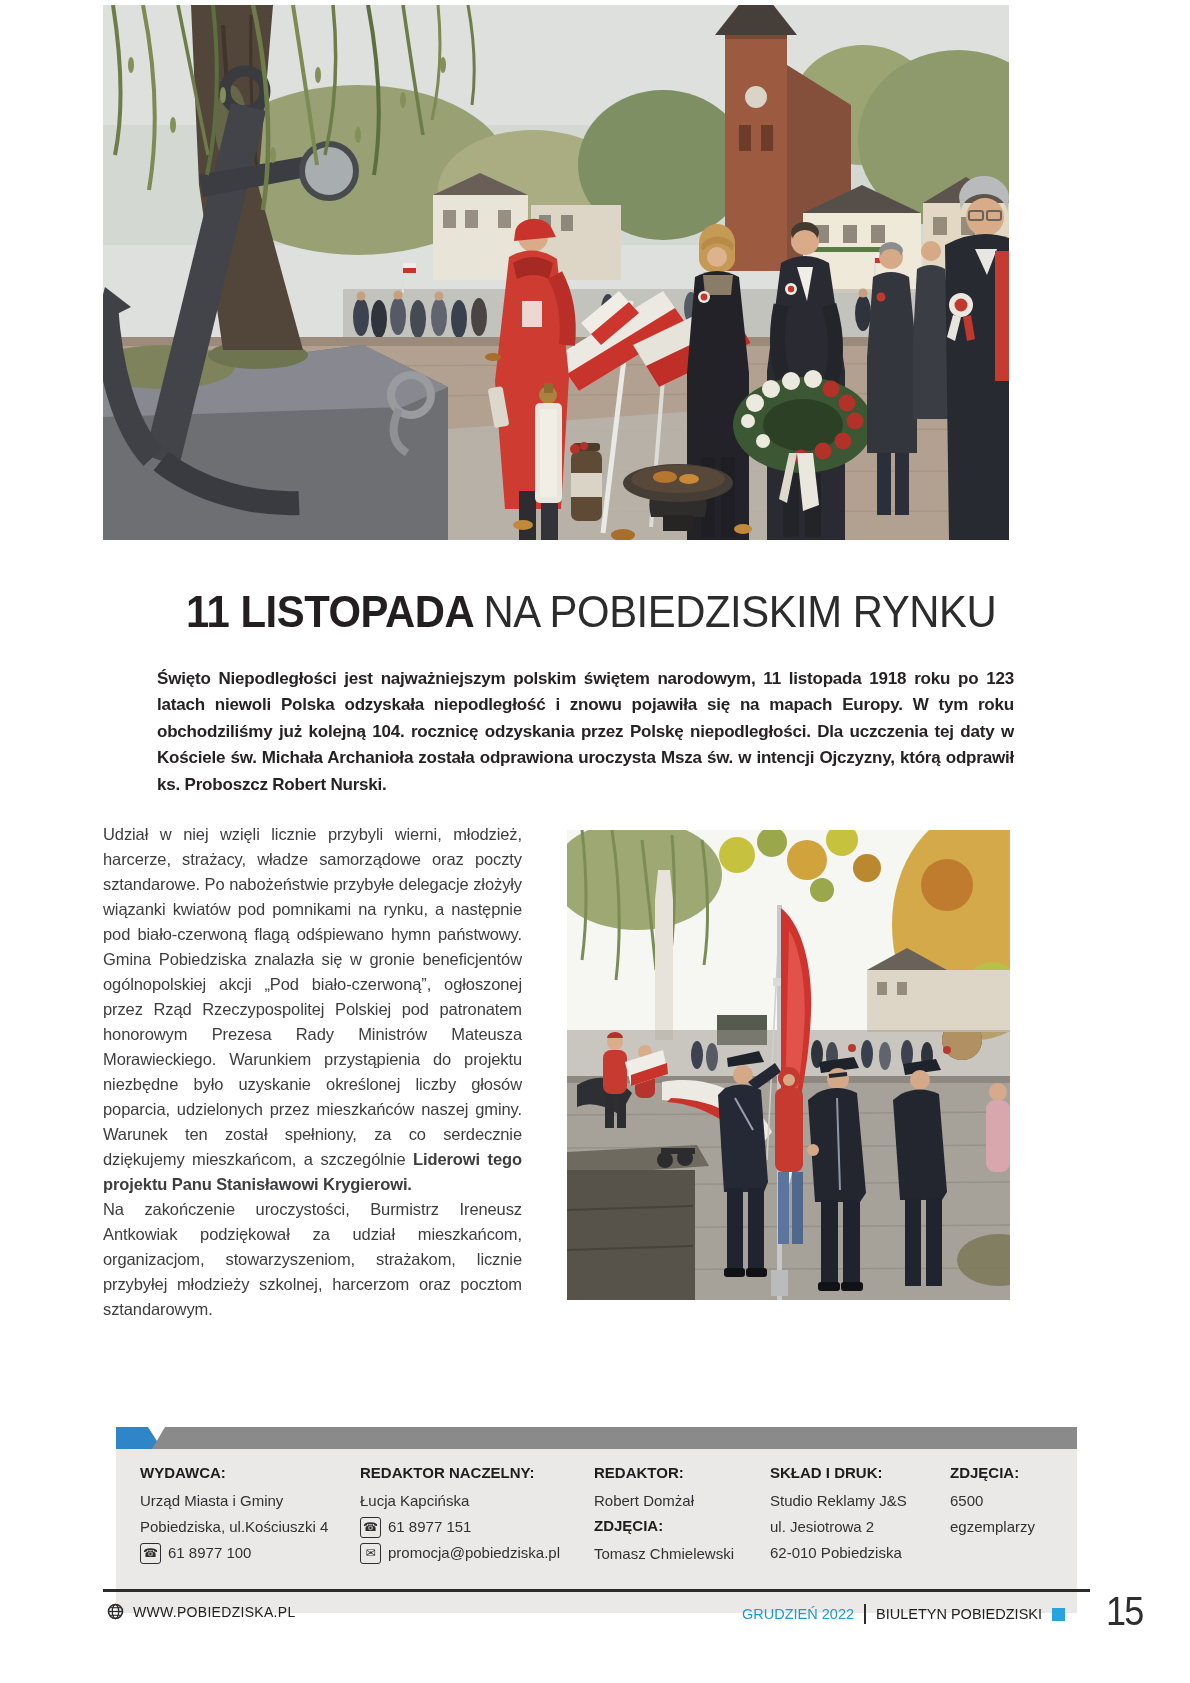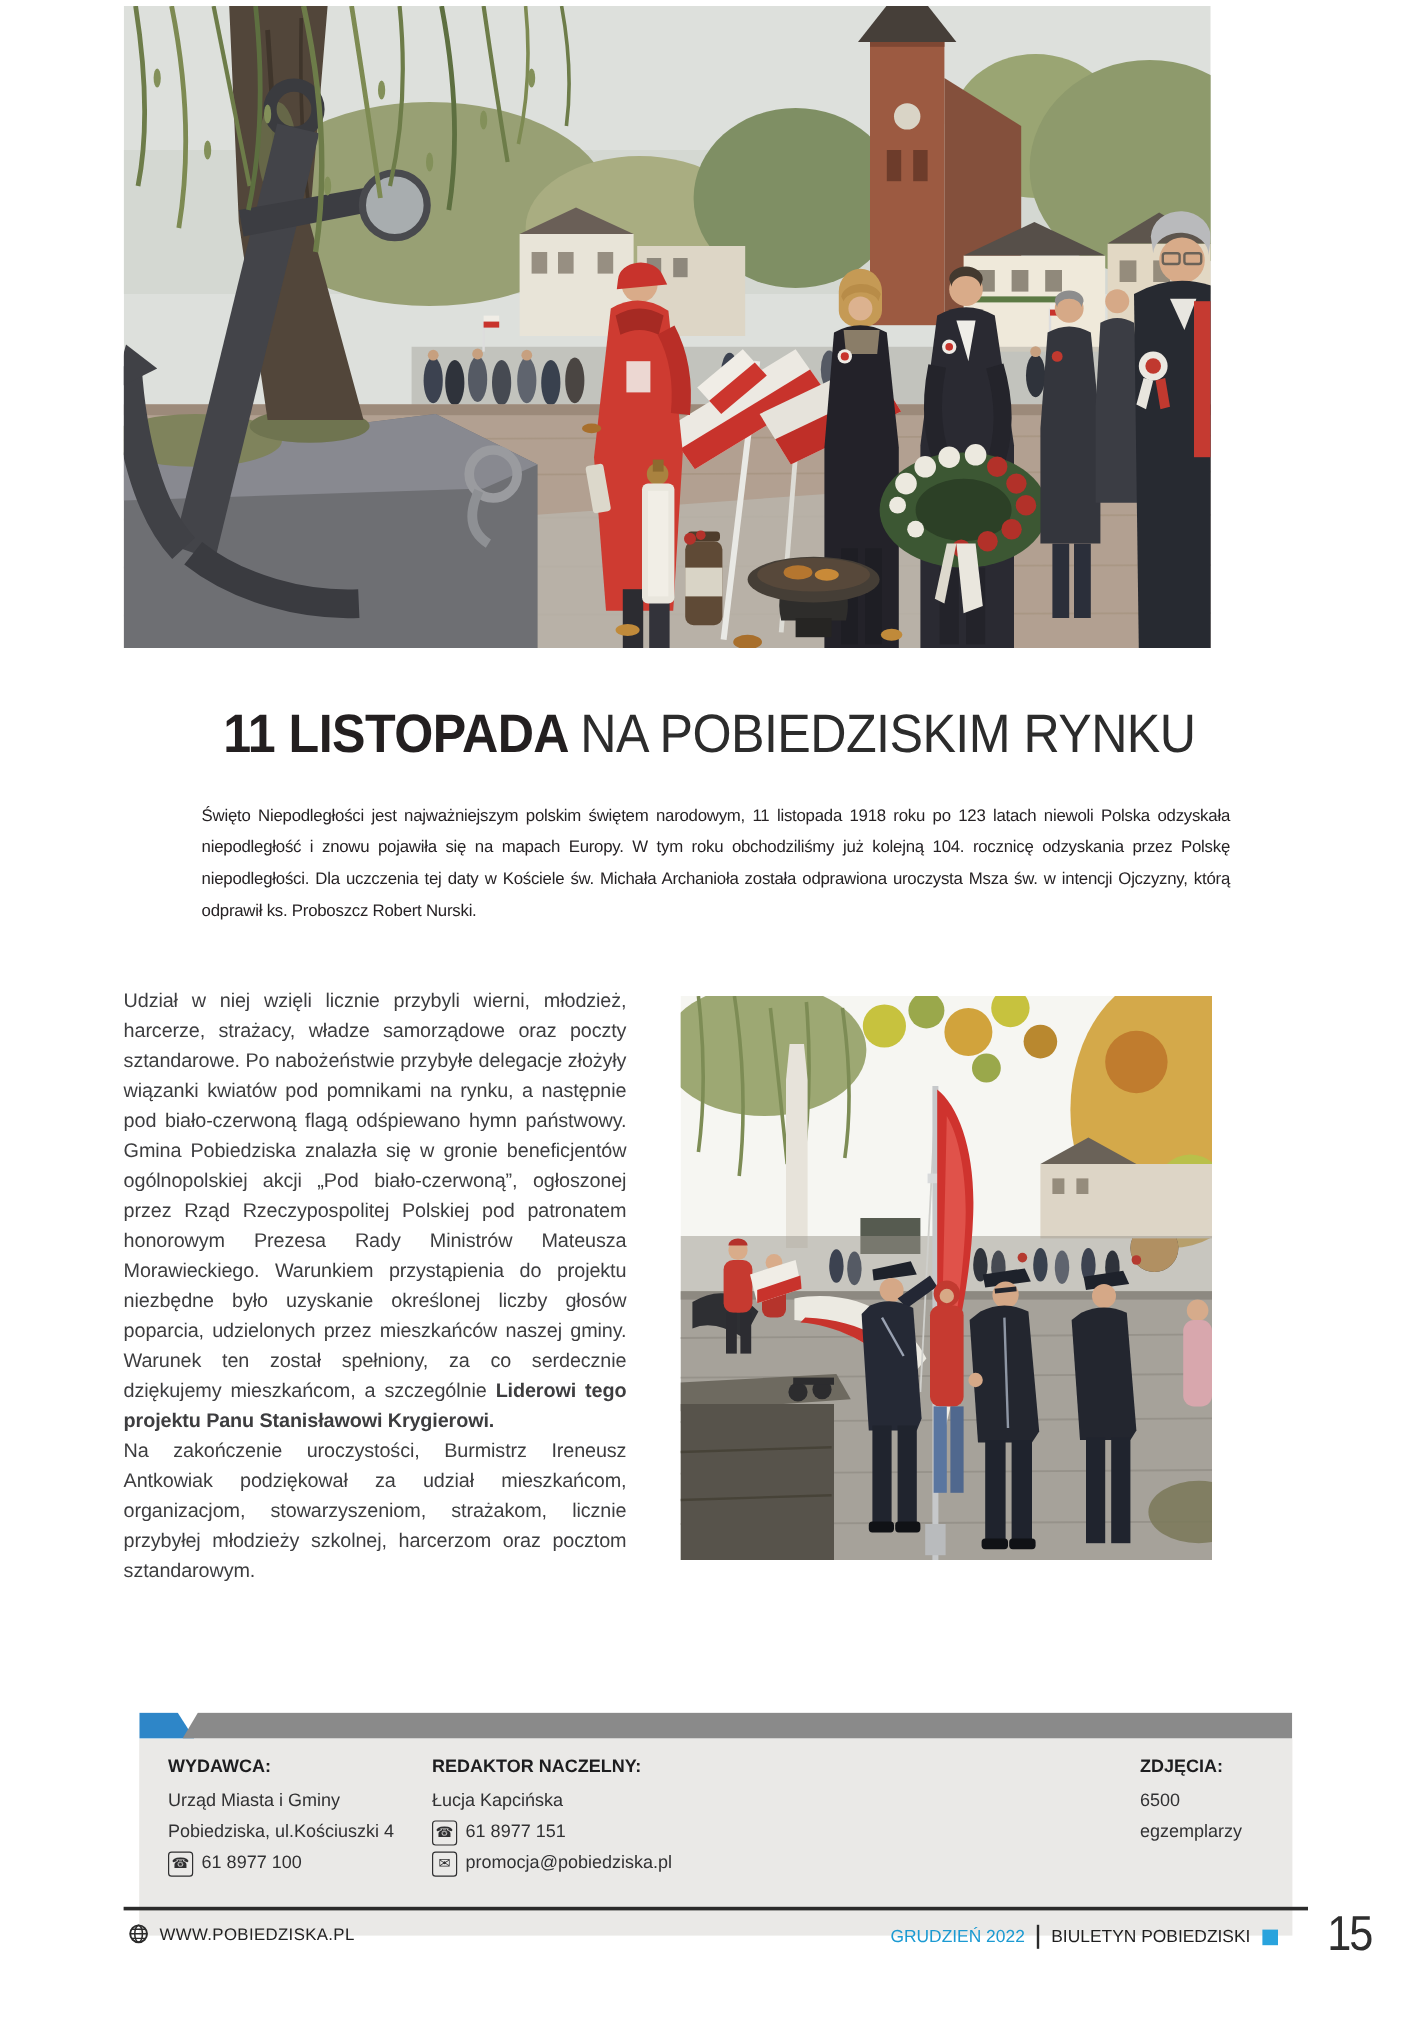--- a/index.html
+++ b/index.html
@@ -11,22 +11,22 @@
   .photo-right{position:absolute;left:567px;top:830px;width:443px;height:470px;overflow:hidden;}
   .photo-top svg,.photo-right svg{display:block;width:100%;height:100%;}
 
   
   .title{position:absolute;left:186px;top:586px;white-space:nowrap;
          transform:scaleX(.93);transform-origin:left top;letter-spacing:-.5px;}
   .title .t-bold{font-size:45px;font-weight:bold;color:#231f20;}
   .title .t-light{font-size:45px;font-weight:400;color:#2c2c2c;margin-left:10px;}
 
   
-  .lead{position:absolute;left:168px;top:666px;width:857px;
-        font-size:14px;font-weight:normal;line-height:26.4px;color:#262224;
+  .lead{position:absolute;left:157px;top:666px;width:857px;
+        font-size:17px;font-weight:bold;line-height:26.4px;color:#262224;
         text-align:justify;letter-spacing:-.2px;}
 
   
   .body-col{position:absolute;left:103px;top:822px;width:419px;
             font-size:16.5px;line-height:25px;color:#3d3d3f;text-align:justify;letter-spacing:-.1px;}
   .body-col p{margin:0;}
 
   
   .bar-blue{position:absolute;left:116px;top:1427px;width:46px;height:22px;background:#2e86c8;
             clip-path:polygon(0 0,32px 0,46px 100%,0 100%);}
@@ -487,21 +487,33 @@
       <div class="c-line">
         <span class="sq-icon">☎</span>
         <span>61 8977 151</span>
       </div>
       <div class="c-line">
         <span class="sq-icon">✉</span>
         <span>promocja@pobiedziska.pl</span>
       </div>
     </div>
 
-
+    <div class="c-col col-ed">
+      <div class="c-head">REDAKTOR:</div>
+      <div class="c-line">Robert Domżał</div>
+      <div class="c-head">ZDJĘCIA:</div>
+      <div class="c-line">Tomasz Chmielewski</div>
+    </div>
+
+    <div class="c-col col-print">
+      <div class="c-head">SKŁAD I DRUK:</div>
+      <div class="c-line">Studio Reklamy J&amp;S</div>
+      <div class="c-line">ul. Jesiotrowa 2</div>
+      <div class="c-line">62-010 Pobiedziska</div>
+    </div>
 
     <div class="c-col col-run">
       <div class="c-head">ZDJĘCIA:</div>
       <div class="c-line">6500</div>
       <div class="c-line">egzemplarzy</div>
     </div>
   </div>
 
   <div class="foot-rule"></div>
 

